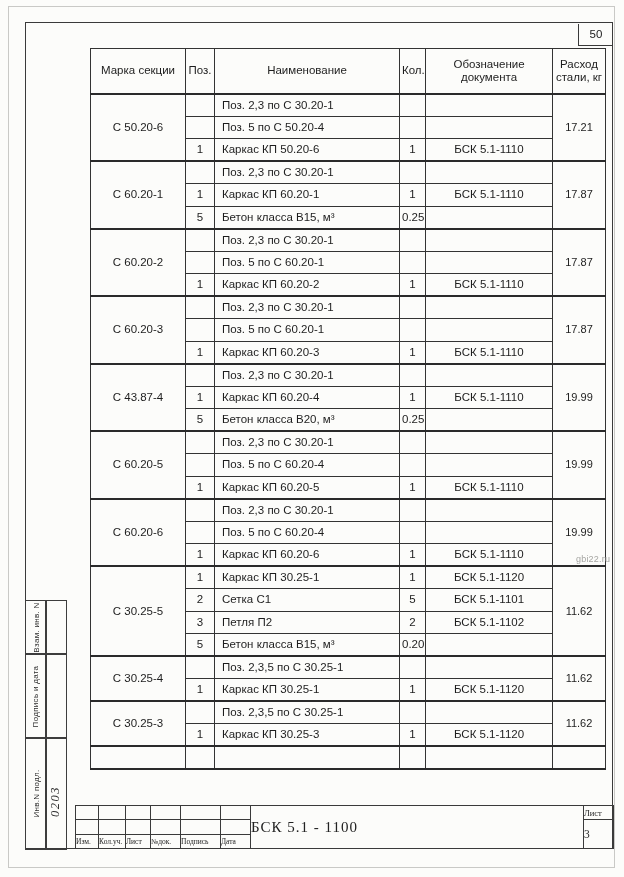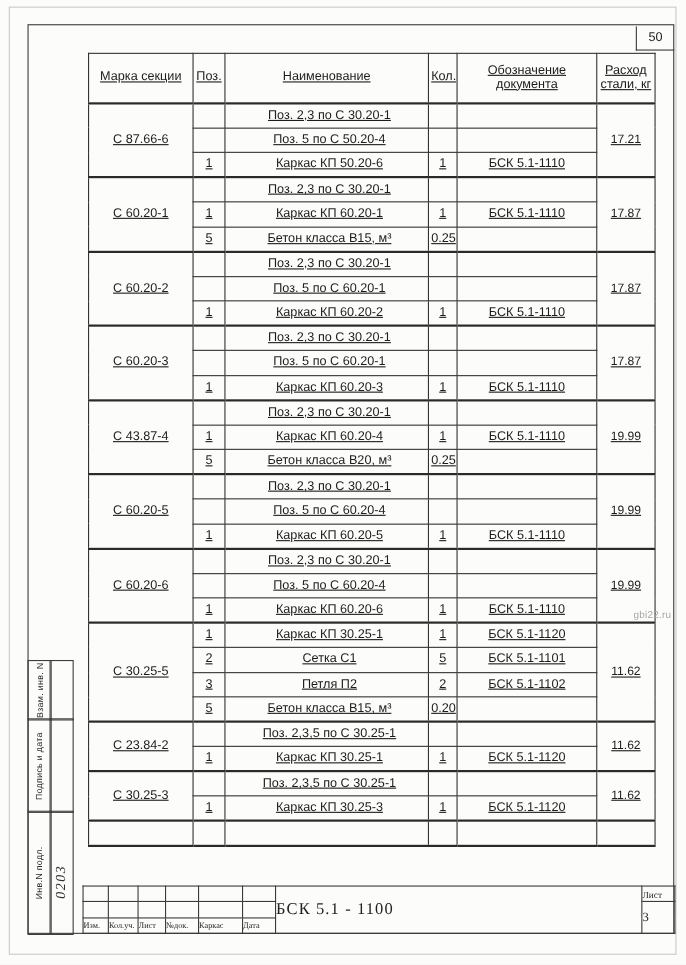--- a/index.html
+++ b/index.html
@@ -8,29 +8,29 @@
         font-family:"Liberation Sans",sans-serif;color:#1d1d1d;}
   .outer-border{position:absolute;left:8px;top:6px;width:605px;height:860px;
         border:1px solid #c9c9c6;pointer-events:none;}
   .frame{position:absolute;left:25px;top:22px;width:586px;height:825px;
         border:1.5px solid #3a3a3a;pointer-events:none;}
   .corner-box{position:absolute;left:578px;top:23.5px;width:34px;height:21px;
         border-left:1.5px solid #3a3a3a;border-bottom:1.5px solid #3a3a3a;
         display:flex;align-items:center;justify-content:center;
         font-size:11.5px;color:#222;}
   
-  .spec{position:absolute;left:80px;top:48px;width:515px;
-        border-collapse:collapse;table-layout:fixed;text-decoration:underline;}
+  .spec{position:absolute;left:90px;top:48px;width:515px;
+        border-collapse:collapse;table-layout:fixed;}
   .spec th,.spec td{border:1px solid #333;padding:0 2px;
         font-family:"Liberation Sans",sans-serif;font-size:11.5px;color:#1d1d1d;
         text-align:center;vertical-align:middle;overflow:hidden;line-height:13px;}
   .spec th{font-weight:normal;border-width:1.5px;}
   .spec thead tr{height:45px;}
   .spec tbody tr{height:22.5px;}
-  .spec td.c-name{text-align:center;padding-left:7px;white-space:nowrap;}
+  .spec td.c-name{text-align:left;padding-left:7px;white-space:nowrap;}
   .spec td.c-mark{font-size:11.5px;}
   .spec td.c-steel{font-size:11px;}
   .spec tbody tr.gstart td{border-top:2px solid #2a2a2a;}
   .spec tbody tr:last-child td{border-bottom:2px solid #2a2a2a;}
   
   .vbox{position:absolute;width:20px;border:1px solid #3d3d3d;
         display:flex;align-items:center;justify-content:center;background:transparent;}
   .vbox span{transform:rotate(-90deg);white-space:nowrap;
         font-size:8px;color:#2a2a2a;letter-spacing:0.3px;}
   .hand{position:absolute;left:45px;top:762px;width:21px;height:78px;
@@ -75,21 +75,21 @@
         <th>Марка секции</th>
         <th>Поз.</th>
         <th>Наименование</th>
         <th>Кол.</th>
         <th>Обозначение документа</th>
         <th>Расход стали, кг</th>
       </tr>
     </thead>
     <tbody>
         <tr class="gstart">
-          <td class="c-mark" rowspan="3">С 87.66-6</td>
+          <td class="c-mark" rowspan="3">С 50.20-6</td>
           <td class="c-pos"></td>
           <td class="c-name">Поз. 2,3 по С 30.20-1</td>
           <td class="c-qty"></td>
           <td class="c-doc"></td>
           <td class="c-steel" rowspan="3">17.21</td>
         </tr>
         <tr>
           <td class="c-pos"></td>
           <td class="c-name">Поз. 5 по С 50.20-4</td>
           <td class="c-qty"></td>
@@ -241,21 +241,21 @@
           <td class="c-qty">2</td>
           <td class="c-doc">БСК 5.1-1102</td>
         </tr>
         <tr>
           <td class="c-pos">5</td>
           <td class="c-name">Бетон класса В15, м³</td>
           <td class="c-qty">0.20</td>
           <td class="c-doc"></td>
         </tr>
         <tr class="gstart">
-          <td class="c-mark" rowspan="2">С 23.84-2</td>
+          <td class="c-mark" rowspan="2">С 30.25-4</td>
           <td class="c-pos"></td>
           <td class="c-name">Поз. 2,3,5 по С 30.25-1</td>
           <td class="c-qty"></td>
           <td class="c-doc"></td>
           <td class="c-steel" rowspan="2">11.62</td>
         </tr>
         <tr>
           <td class="c-pos">1</td>
           <td class="c-name">Каркас КП 30.25-1</td>
           <td class="c-qty">1</td>
@@ -331,21 +331,21 @@
       <td></td>
       <td></td>
       <td></td>
       <td class="sheet-num" rowspan="2">3</td>
     </tr>
     <tr style="height:14px">
       <td>Изм.</td>
       <td>Кол.уч.</td>
       <td>Лист</td>
       <td>№док.</td>
-      <td>Каркас</td>
+      <td>Подпись</td>
       <td>Дата</td>
     </tr>
   </tbody>
     </table>
 
   <div class="watermark">gbi22.ru</div>
 
 </div>
 
 </body></html>

